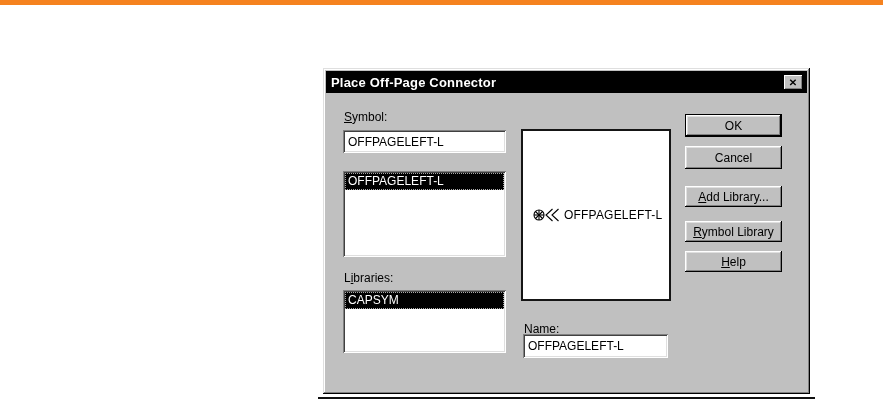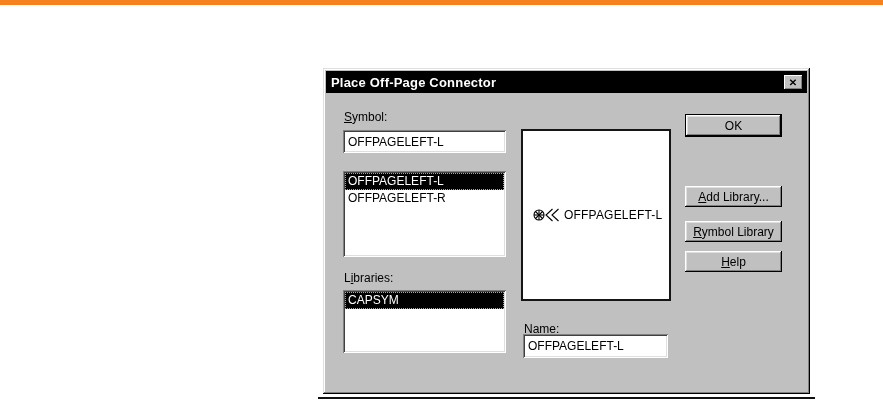--- a/index.html
+++ b/index.html
@@ -85,21 +85,20 @@
         <span>✕</span>
       </span>
   </div>
 
   <div class="abs label" id="symbol-label"><span></span><span class="u">S</span><span>ymbol:</span></div>
 
   <input class="abs field" id="symbol-input" value="OFFPAGELEFT-L" style="">
 
   <div class="abs sunken listbox" id="symbol-listbox">
     <div class="list-item selected">OFFPAGELEFT-L</div>
-    <div class="list-item">OFFPAGELEFT-R</div>
   </div>
 
   <div class="abs label" id="libraries-label"><span>L</span><span class="u">i</span><span>braries:</span></div>
 
   <div class="abs sunken listbox" id="libraries-listbox">
     <div class="list-item selected">CAPSYM</div>
   </div>
 
   <div class="abs" id="preview-box">
     <svg width="31" height="16" viewBox="0 0 31 16">
@@ -119,20 +118,25 @@
   <div class="abs label" id="name-label"><span></span><span class="u">N</span><span>ame:</span></div>
 
   <input class="abs field" id="name-input" value="OFFPAGELEFT-L" style="">
 
   <button class="abs btn default" id="btn-ok">
       <span>OK</span>
       <span class="u"></span>
       <span></span>
     </button>
 
+  <button class="abs btn" id="btn-cancel">
+      <span>Cancel</span>
+      <span class="u"></span>
+      <span></span>
+    </button>
 
   <button class="abs btn" id="btn-add">
       <span></span>
       <span class="u">A</span>
       <span>dd Library...</span>
     </button>
 
   <button class="abs btn" id="btn-remove">
       <span></span>
       <span class="u">R</span>

